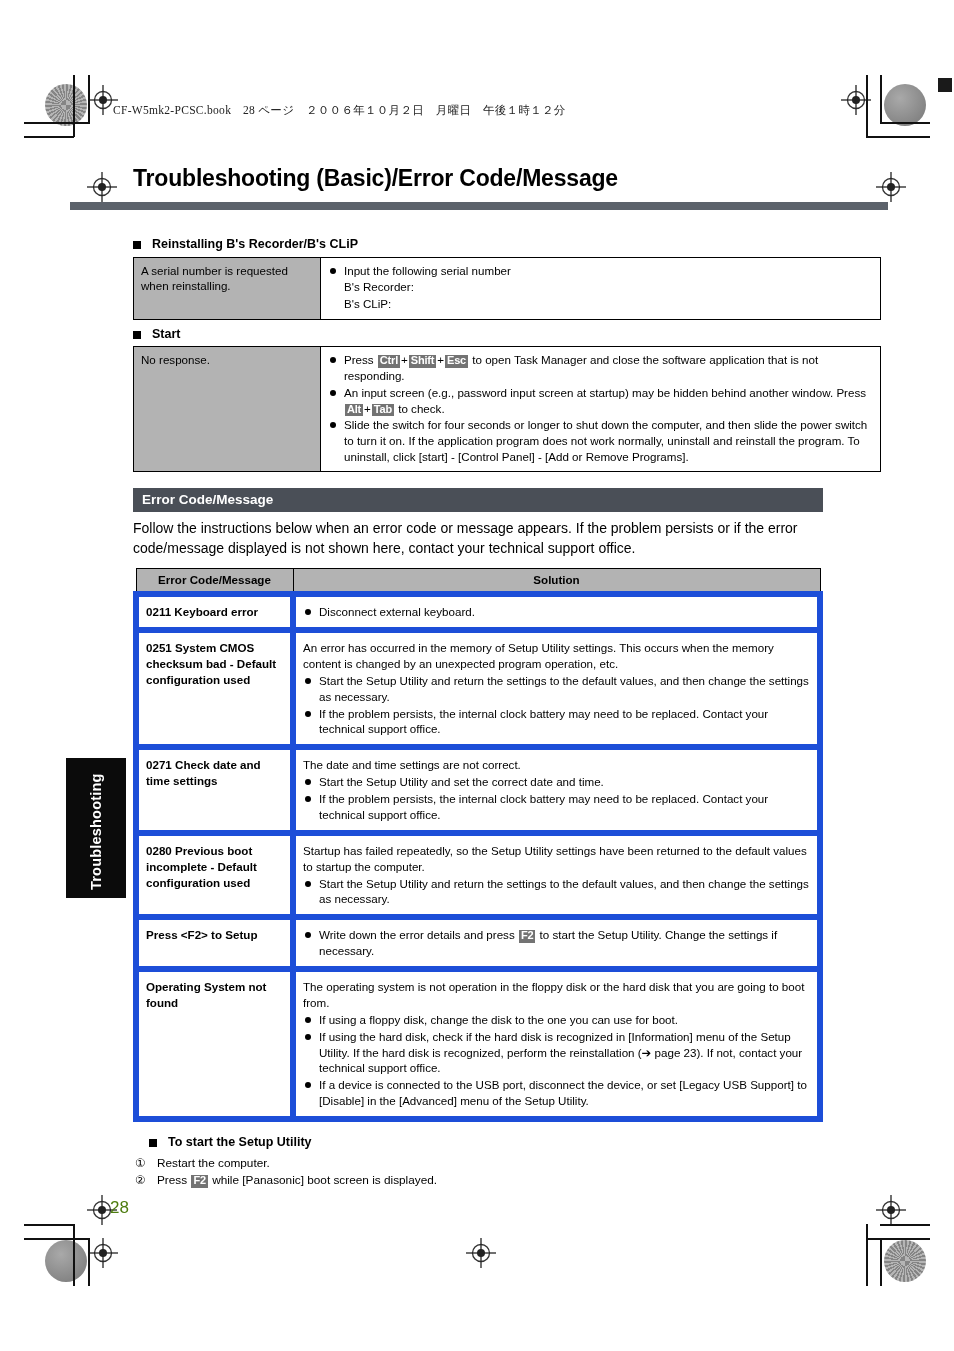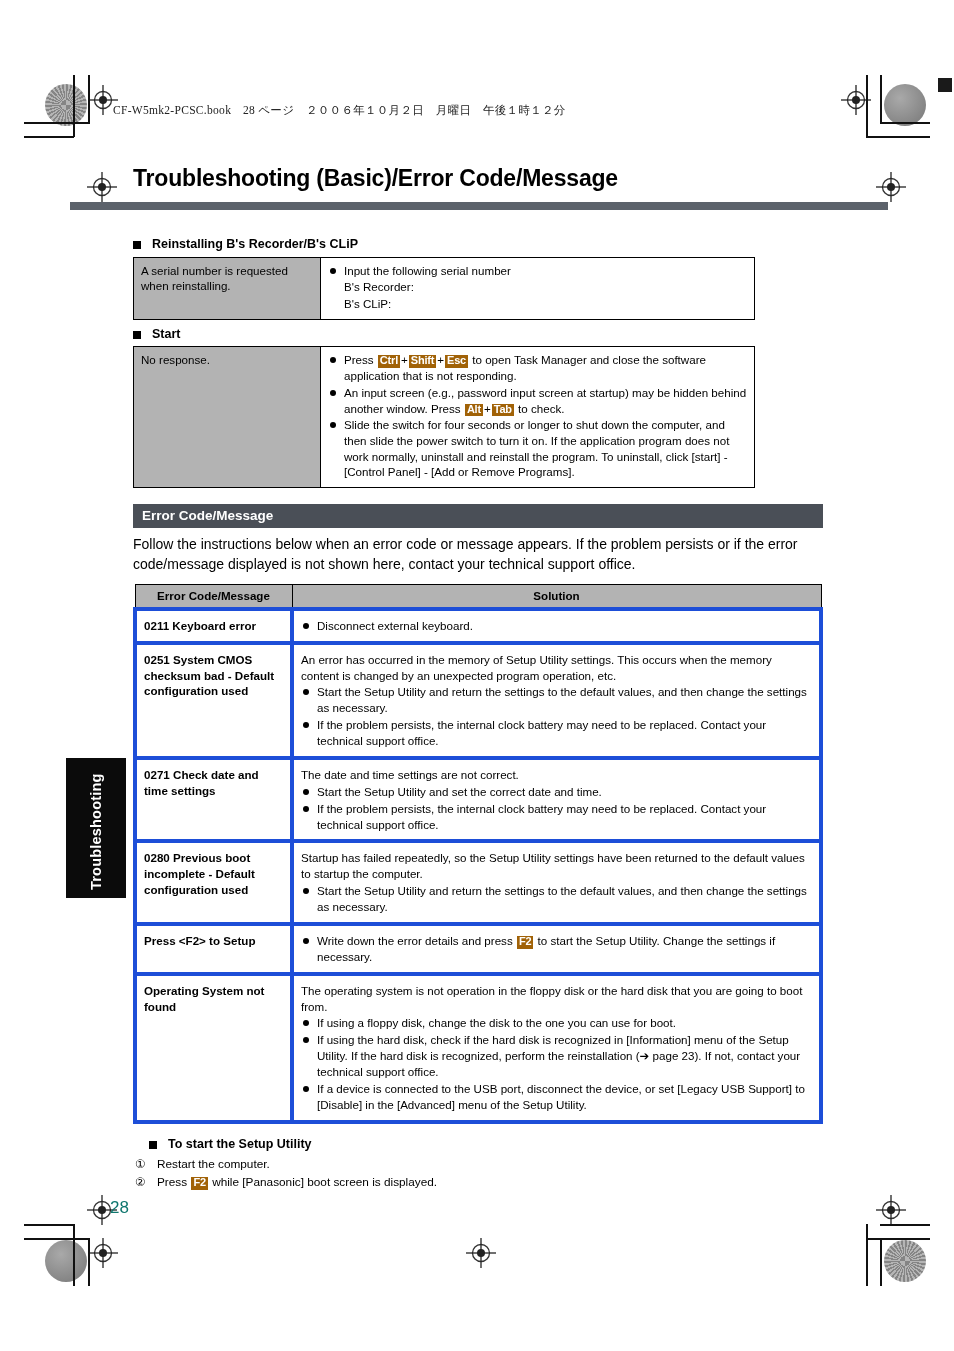--- a/index.html
+++ b/index.html
@@ -91,21 +91,21 @@
     position: absolute;
     left: 22px;
     top: 132px;
     letter-spacing: .2px;
   }
 
   .folio {
     position: absolute;
     left: 110px; top: 1188px;
     font-size: 17px;
-    color: #0f766e;
+    color: #4d7c0f;
   }
 
   
   .col {
     position: absolute;
     left: 133px; top: 228px;
     width: 690px;
   }
 
   .sec-head {
@@ -121,21 +121,21 @@
     display: inline-block;
     width: 8px; height: 8px;
     background: #000;
     margin-right: 11px;
     flex: 0 0 auto;
   }
 
   
   table.tb {
     border-collapse: collapse;
-    width: 622px;
+    width: 748px;
     table-layout: fixed;
   }
   table.tb td {
     border: 1px solid #000;
     vertical-align: top;
     padding: 5px 7px 6px 7px;
     font-size: 11.6px;
     line-height: 1.35;
   }
   td.k {
@@ -156,21 +156,21 @@
     left: 2px; top: 5px;
     width: 6px; height: 6px;
     border-radius: 50%;
     background: #000;
   }
   p.pl { margin: 0 0 1px 0; }
 
   
   .kc {
     display: inline-block;
-    background: #a16207;
+    background: #737373;
     color: #fff;
     font-weight: bold;
     font-size: 11px;
     line-height: 1.08;
     padding: 0px 2px 1px 2px;
     margin: 0 1px;
     letter-spacing: -.2px;
     vertical-align: baseline;
   }
 
@@ -197,21 +197,21 @@
   }
   table.err th {
     border: 1px solid #000;
     background: #b3b3b3;
     font-size: 11.6px;
     font-weight: bold;
     padding: 4px 4px 5px 4px;
   }
   table.err th.c1 { width: 148px; }
   table.err td {
-    border: 4px solid #1d4ed8;
+    border: 6px solid #1d4ed8;
     vertical-align: top;
     font-size: 11.6px;
     line-height: 1.37;
     padding: 7px 7px 6px 7px;
     background: #fff;
   }
   table.err td.code { font-weight: bold; width: 148px; }
 
   .steps { margin: 4px 0 0 0; font-size: 11.8px; line-height: 1.5; }
   .steps div { padding-left: 24px; position: relative; }

